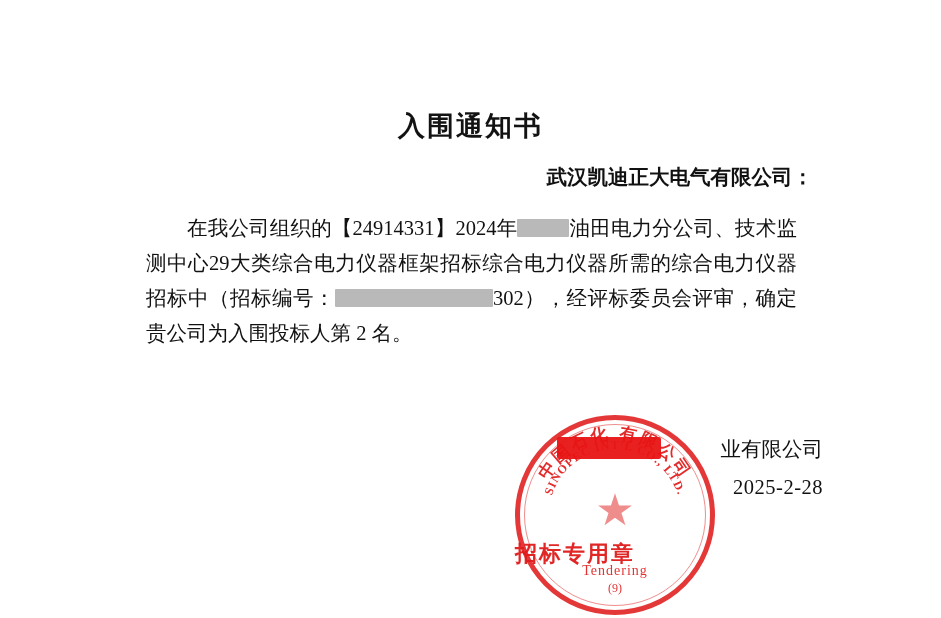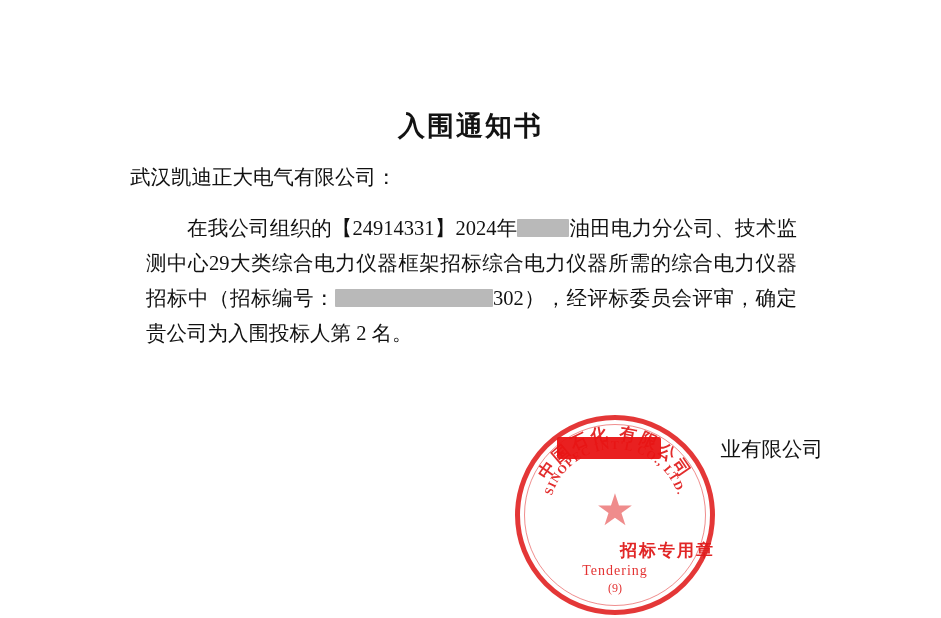--- a/index.html
+++ b/index.html
@@ -38,21 +38,22 @@
     top: 160px;
     left: 130px;
     width: 683px;
     color: #111111;
     font-size: 20.5px;
     line-height: 35px;
     font-family: "Liberation Serif", "DejaVu Serif", serif;
   }
   .addressee {
     margin: 0 0 6px 0;
-    text-align: left;
+    text-align: right;
+    font-weight: bold;
   }
   .para {
     margin: 16px;
     text-indent: 2em;
     text-align: justify;
     text-justify: inter-ideograph;
   }
   .para + .para {
     margin-top: 4px;
   }
@@ -137,23 +138,23 @@
     height: 22px;
     background: #e81414;
     border-radius: 2px;
     opacity: 0.95;
   }
   .seal-bottom-text {
     position: absolute;
     left: 0;
     top: 124px;
     width: 200px;
-    text-align: right;
-    color: #e01b1b;
-    font-size: 17px;
+    text-align: left;
+    color: #e01b1b;
+    font-size: 22px;
     font-weight: bold;
     letter-spacing: 2px;
     opacity: 0.95;
     font-family: "Liberation Serif", "DejaVu Serif", serif;
   }
   .seal-bottom-en {
     position: absolute;
     left: 0;
     top: 148px;
     width: 200px;
@@ -199,20 +200,21 @@
 
     <p class="addressee">武汉凯迪正大电气有限公司：</p>
 
     <p class="para"><span>在我公司组织的【24914331】2024年</span><span class="redacted r1"></span><span>油田电力分公司、技术监测中心29大类综合电力仪器框架招标综合电力仪器所需的综合电力仪器招标中（招标编号：</span><span class="redacted r2"></span><span>302），经评标委员会评审，确定贵公司为入围投标人第 2 名。</span></p>
 
 
   </div>
 
   <div class="signature-block">
     <div class="sig-company">业有限公司</div>
+    <div class="sig-date">2025-2-28</div>
   </div>
 
   <div class="seal">
     <div class="seal-ring"></div>
     <div class="seal-inner-ring"></div>
 
     <svg class="seal-svg" viewBox="0 0 200 200">
       <defs>
         <path id="arcCN" d="M 24,100 A 76,76 0 0 1 176,100" fill="none"></path>
         <path id="arcEN" d="M 34,100 A 66,66 0 0 1 166,100" fill="none"></path>

